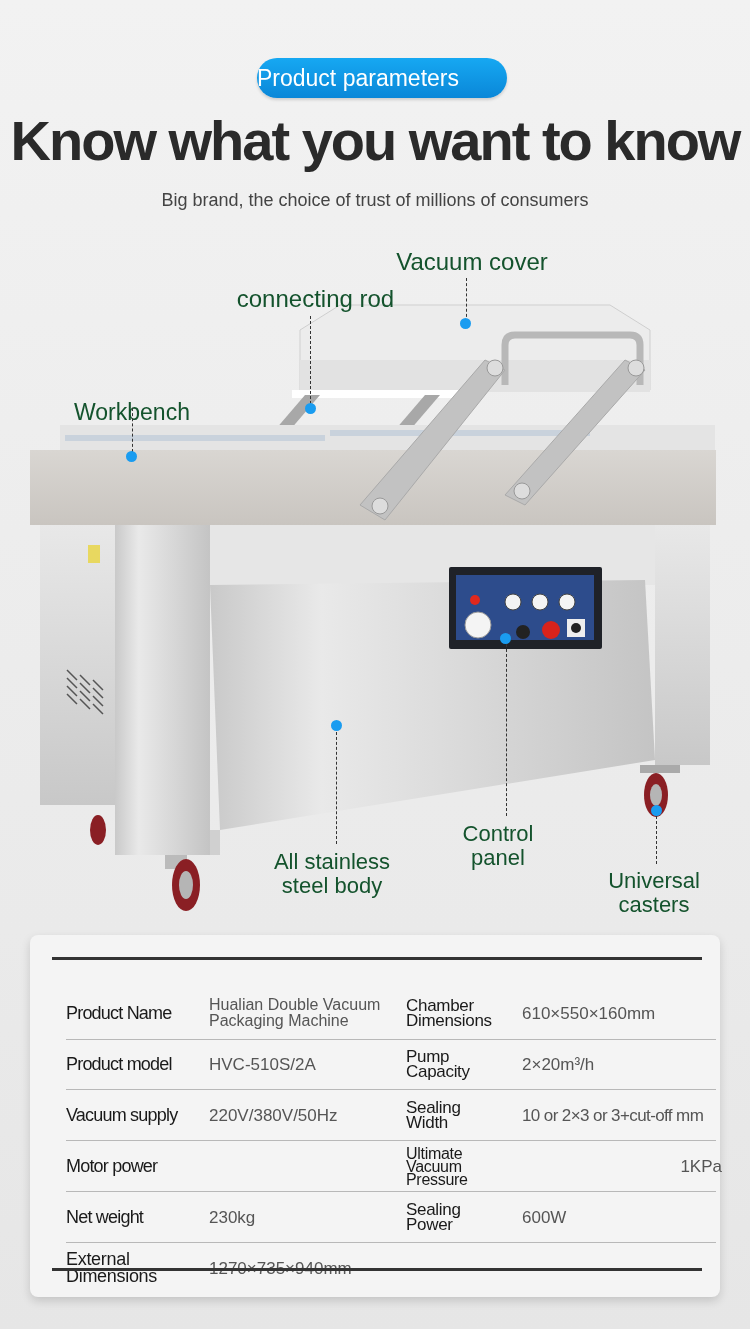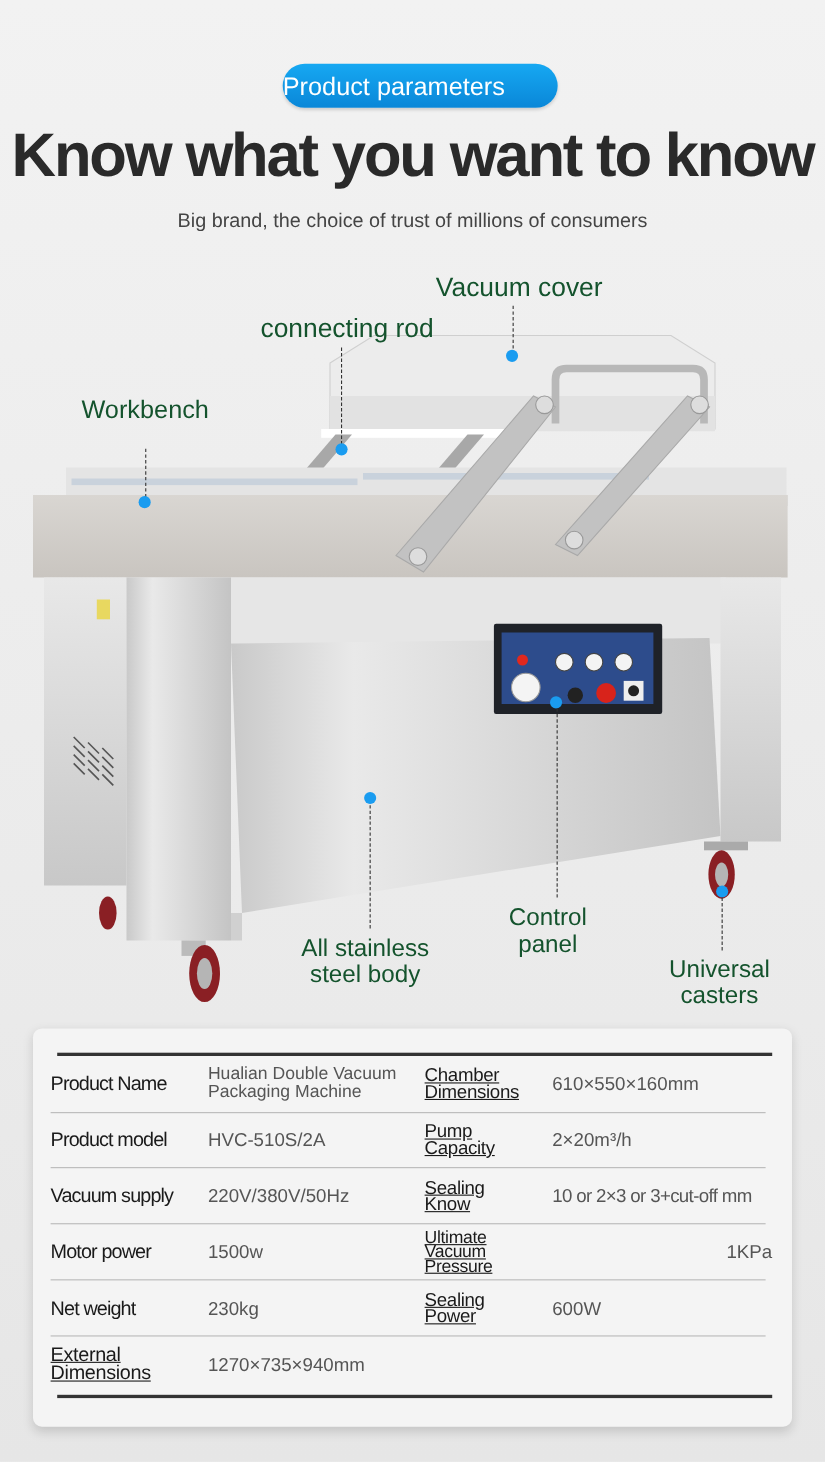--- a/index.html
+++ b/index.html
@@ -31,25 +31,25 @@
   .dot { position: absolute; width: 11px; height: 11px; border-radius: 50%; background: #1a9cf0; }
   .vline { position: absolute; width: 0; border-left: 1.5px dashed #333; }
   
   .card {
     position: absolute; left: 30px; top: 935px; width: 690px; height: 362px;
     background: #f4f4f4; border-radius: 8px;
     box-shadow: 0 4px 10px rgba(0,0,0,0.15);
   }
   .rule-top { position: absolute; left: 22px; top: 22px; width: 650px; border-top: 3px solid #333; }
   .rule-bottom { position: absolute; left: 22px; top: 333px; width: 650px; border-top: 3px solid #333; }
-  .row { position: absolute; left: 16px; width: 650px; height: 50px; border-bottom: 1px solid #b8b8b8; }
+  .row { position: absolute; left: 36px; width: 650px; height: 50px; border-bottom: 1px solid #b8b8b8; margin-top: 28px; }
   .row.last { border-bottom: none; }
   .cell { position: absolute; top: 0; height: 50px; display: flex; align-items: center; }
   .lbl { font-size: 18px; color: #1a1a1a; letter-spacing: -0.8px; line-height: 17px; }
-  .lbl.small { font-size: 17px; line-height: 15px; letter-spacing: -0.3px; text-decoration: underline; }
+  .lbl.small { font-size: 17px; line-height: 15px; letter-spacing: -0.3px; }
   .val { font-size: 17px; color: #555; line-height: 17px; }
   .val.small { font-size: 16px; line-height: 16px; }
 </style>
 </head>
 <body>
 
 <div class="badge">Product parameters</div>
 <div class="headline">Know what you want to know</div>
 <div class="subline">Big brand, the choice of trust of millions of consumers</div>
 
@@ -140,21 +140,21 @@
 </div>
 
 <div class="callout" style="left:392px;top:250px;width:160px;font-size:24px;">Vacuum cover</div>
 <div class="vline" style="left:466px;top:278px;height:44px;"></div>
 <div class="dot" style="left:460px;top:318px;"></div>
 
 <div class="callout" style="left:228px;top:287px;width:175px;font-size:24px;">connecting rod</div>
 <div class="vline" style="left:310px;top:316px;height:88px;"></div>
 <div class="dot" style="left:305px;top:403px;"></div>
 
-<div class="callout" style="left:68px;top:360px;width:128px;font-size:23px;">Workbench</div>
+<div class="callout" style="left:68px;top:400px;width:128px;font-size:23px;">Workbench</div>
 <div class="vline" style="left:132px;top:408px;height:44px;"></div>
 <div class="dot" style="left:126px;top:451px;"></div>
 
 <div class="dot" style="left:500px;top:633px;"></div>
 <div class="vline" style="left:506px;top:644px;height:172px;"></div>
 <div class="callout" style="left:448px;top:822px;width:100px;">
   <div>Control</div>
   <div>panel</div>
 </div>
 
@@ -217,34 +217,31 @@
   <div class="row" style="top:127px;">
     <div class="cell" style="left:0;width:140px;">
         <span class="lbl">Vacuum supply</span>
       </div>
     <div class="cell" style="left:143px;width:195px;">
         <span class="val">220V/380V/50Hz</span>
       </div>
     <div class="cell" style="left:340px;width:110px;">
         <div class="lbl small">
           <div>Sealing</div>
-          <div>Know</div>
+          <div>Width</div>
         </div>
       </div>
     <div class="cell" style="left:456px;width:215px;">
         <span class="val" style="letter-spacing:-0.6px;">10 or 2×3 or 3+cut-off mm</span>
       </div>
   </div>
 
   <div class="row" style="top:178px;">
     <div class="cell" style="left:0;width:140px;">
         <span class="lbl">Motor power</span>
-      </div>
-    <div class="cell" style="left:143px;width:195px;">
-        <span class="val">1500w</span>
       </div>
     <div class="cell" style="left:340px;width:110px;">
         <div class="lbl small" style="line-height:13px;font-size:16px;">
           <div>Ultimate</div>
           <div>Vacuum</div>
           <div>Pressure</div>
         </div>
       </div>
     <div class="cell" style="left:456px;width:200px;justify-content:flex-end;">
         <span class="val">1KPa</span>

